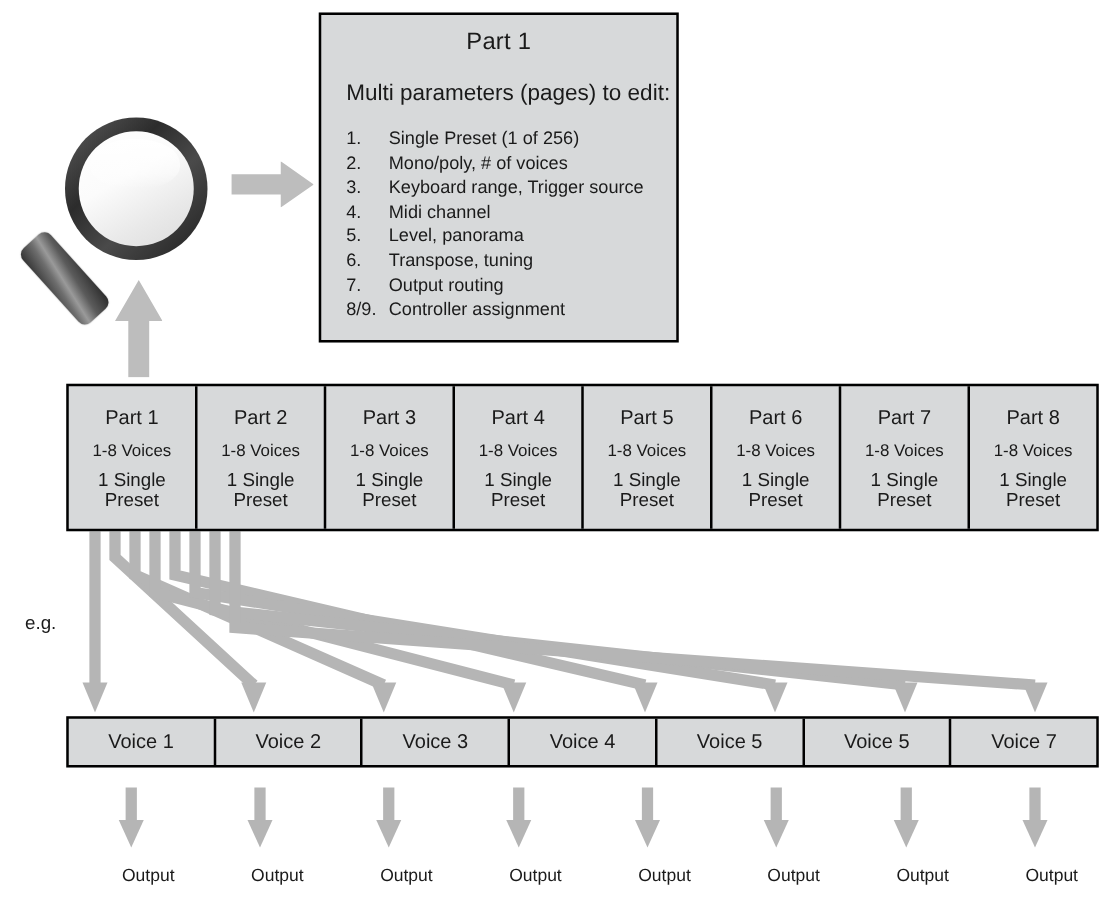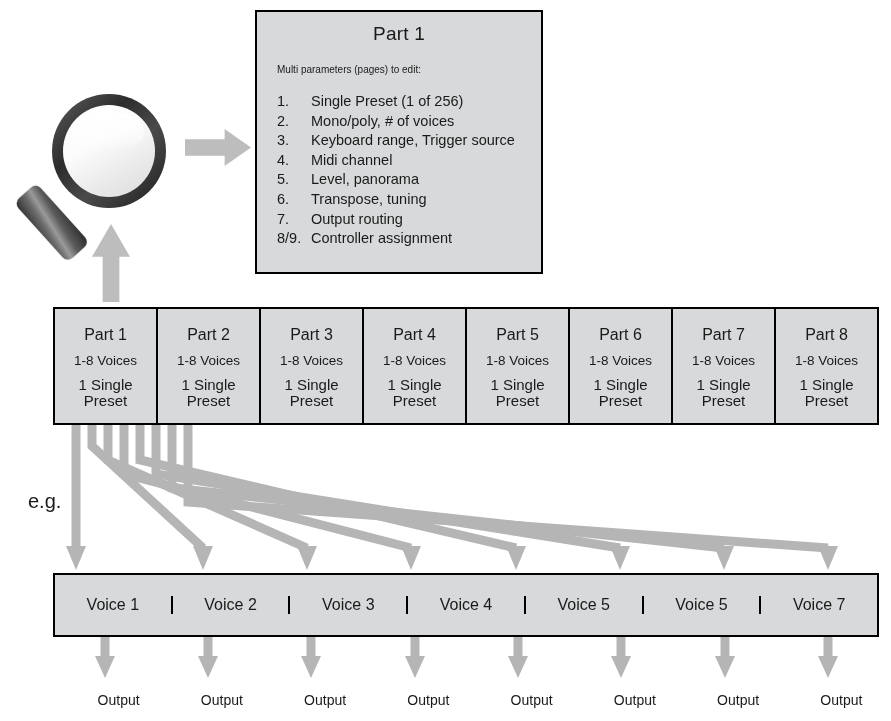--- a/index.html
+++ b/index.html
@@ -27,21 +27,21 @@
     border: 2px solid #000000;
     box-sizing: border-box;
   }
   #callout-title {
     text-align: center;
     font-size: 19px;
     margin-top: 11px;
     letter-spacing: 0.2px;
   }
   #callout-subtitle {
-    font-size: 10px;
+    font-size: 18px;
     margin: 19px 0 0 20px;
   }
   #callout-list {
     margin: 17px 0 0 0;
     padding: 0;
     list-style: none;
   }
   #callout-list li {
     font-size: 14.5px;
     line-height: 19.6px;
@@ -117,21 +117,21 @@
 
   
   .row-table {
     position: absolute;
     display: flex;
     border: 2px solid #000000;
     box-sizing: border-box;
     background: #d7d9da;
   }
   #parts-row { left: 53px; top: 307px; width: 826px; height: 118px; }
-  #voices-row { left: 53px; top: 573px; width: 826px; height: 64px; align-items: center; }
+  #voices-row { left: 53px; top: 573px; width: 826px; height: 41px; }
 
   .cell {
     flex: 1 1 0;
     border-right: 2px solid #000000;
     box-sizing: border-box;
     display: flex;
     flex-direction: column;
     align-items: center;
     justify-content: center;
     text-align: center;
@@ -139,23 +139,23 @@
   .cell:last-child { border-right: none; }
 
   .part-title { font-size: 16px; margin-top: 2px; }
   .part-voices { font-size: 13.5px; margin-top: 9px; }
   .part-preset { font-size: 15px; margin-top: 9px; line-height: 16px; }
   .voice-title { font-size: 16px; }
 
   
   #eg-label {
     position: absolute;
-    left: 28px;
+    left: 20px;
     top: 490px;
-    font-size: 20px;
+    font-size: 15px;
   }
 
   
   #connectors {
     position: absolute;
     left: 0; top: 0;
     width: 891px; height: 721px;
     pointer-events: none;
   }
 

